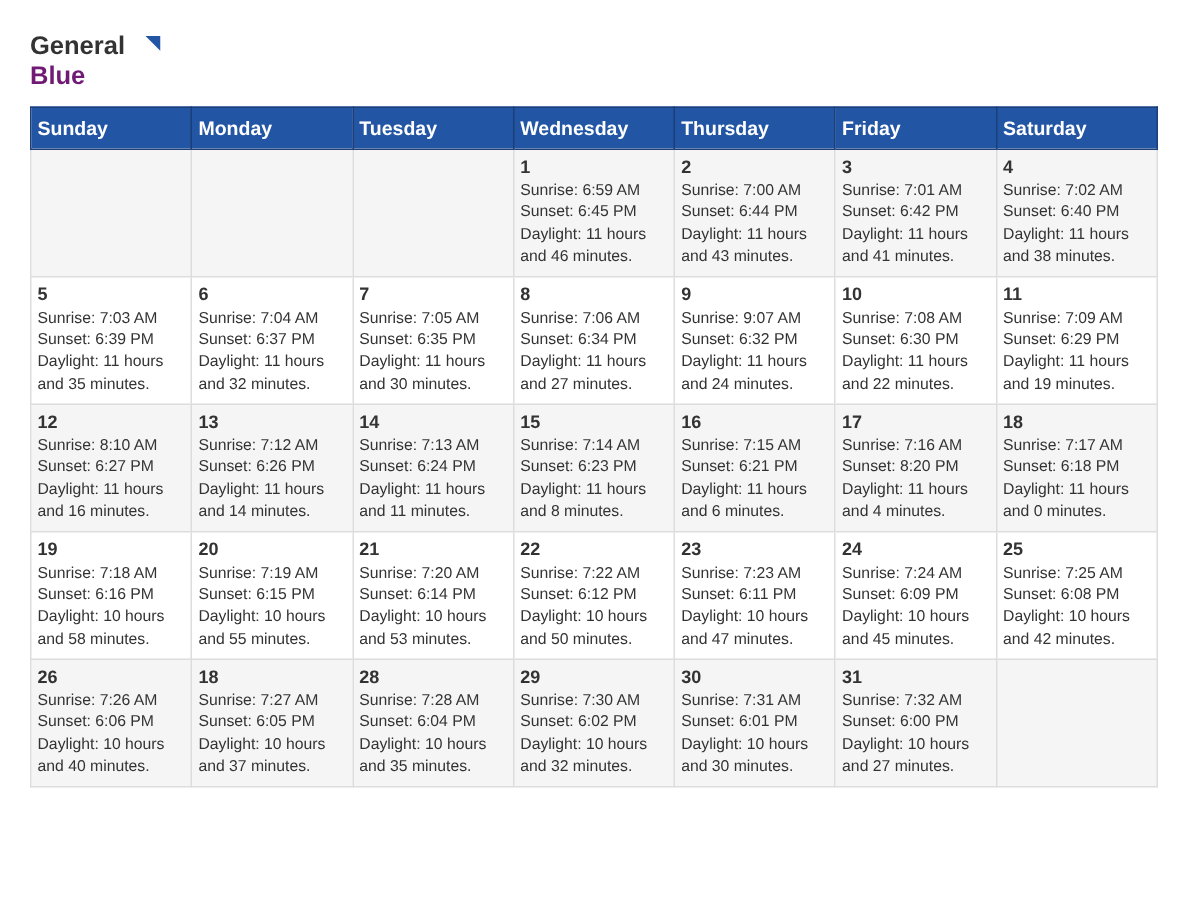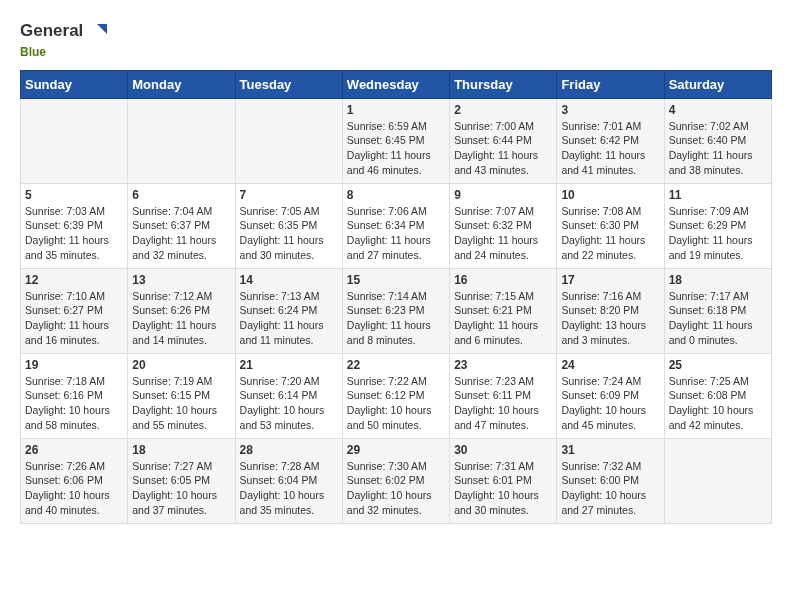--- a/index.html
+++ b/index.html
@@ -81,21 +81,21 @@
 
 <div class="header">
   <div class="logo">
     <div style="line-height:1.1;">
       <div style="display:flex;align-items:center;gap:2px;">
         <span style="font-size:17px;font-weight:bold;color:#333;">General</span>
         <svg width="22" height="22" viewBox="0 0 22 22">
           <polygon points="12,4 22,4 22,14" fill="#2255a4"></polygon>
         </svg>
       </div>
-      <span style="font-size:12px;font-weight:bold;color:#4d7c0f;">Blue</span>
+      <span style="font-size:17px;font-weight:bold;color:#701a75;">Blue</span>
     </div>
   </div>
   <div class="title-block">
     <div class="month-title"></div>
     <div class="location-title"></div>
   </div>
 </div>
 
 <table>
   <thead>
@@ -176,21 +176,21 @@
           <div class="day-number">8</div>
           <div class="day-info">
             <span>Sunrise: 7:06 AM</span><br>
             <span>Sunset: 6:34 PM</span><br>
             <span>Daylight: 11 hours and 27 minutes.</span>
           </div>
         </td>
         <td>
           <div class="day-number">9</div>
           <div class="day-info">
-            <span>Sunrise: 7:07 AM</span><br>
+            <span>Sunrise: 9:07 AM</span><br>
             <span>Sunset: 6:32 PM</span><br>
             <span>Daylight: 11 hours and 24 minutes.</span>
           </div>
         </td>
         <td>
           <div class="day-number">10</div>
           <div class="day-info">
             <span>Sunrise: 7:08 AM</span><br>
             <span>Sunset: 6:30 PM</span><br>
             <span>Daylight: 11 hours and 22 minutes.</span>
@@ -202,21 +202,21 @@
             <span>Sunrise: 7:09 AM</span><br>
             <span>Sunset: 6:29 PM</span><br>
             <span>Daylight: 11 hours and 19 minutes.</span>
           </div>
         </td>
       </tr>
       <tr>
         <td>
           <div class="day-number">12</div>
           <div class="day-info">
-            <span>Sunrise: 7:10 AM</span><br>
+            <span>Sunrise: 8:10 AM</span><br>
             <span>Sunset: 6:27 PM</span><br>
             <span>Daylight: 11 hours and 16 minutes.</span>
           </div>
         </td>
         <td>
           <div class="day-number">13</div>
           <div class="day-info">
             <span>Sunrise: 7:12 AM</span><br>
             <span>Sunset: 6:26 PM</span><br>
             <span>Daylight: 11 hours and 14 minutes.</span>
@@ -244,21 +244,21 @@
             <span>Sunrise: 7:15 AM</span><br>
             <span>Sunset: 6:21 PM</span><br>
             <span>Daylight: 11 hours and 6 minutes.</span>
           </div>
         </td>
         <td>
           <div class="day-number">17</div>
           <div class="day-info">
             <span>Sunrise: 7:16 AM</span><br>
             <span>Sunset: 8:20 PM</span><br>
-            <span>Daylight: 13 hours and 3 minutes.</span>
+            <span>Daylight: 11 hours and 4 minutes.</span>
           </div>
         </td>
         <td>
           <div class="day-number">18</div>
           <div class="day-info">
             <span>Sunrise: 7:17 AM</span><br>
             <span>Sunset: 6:18 PM</span><br>
             <span>Daylight: 11 hours and 0 minutes.</span>
           </div>
         </td>

